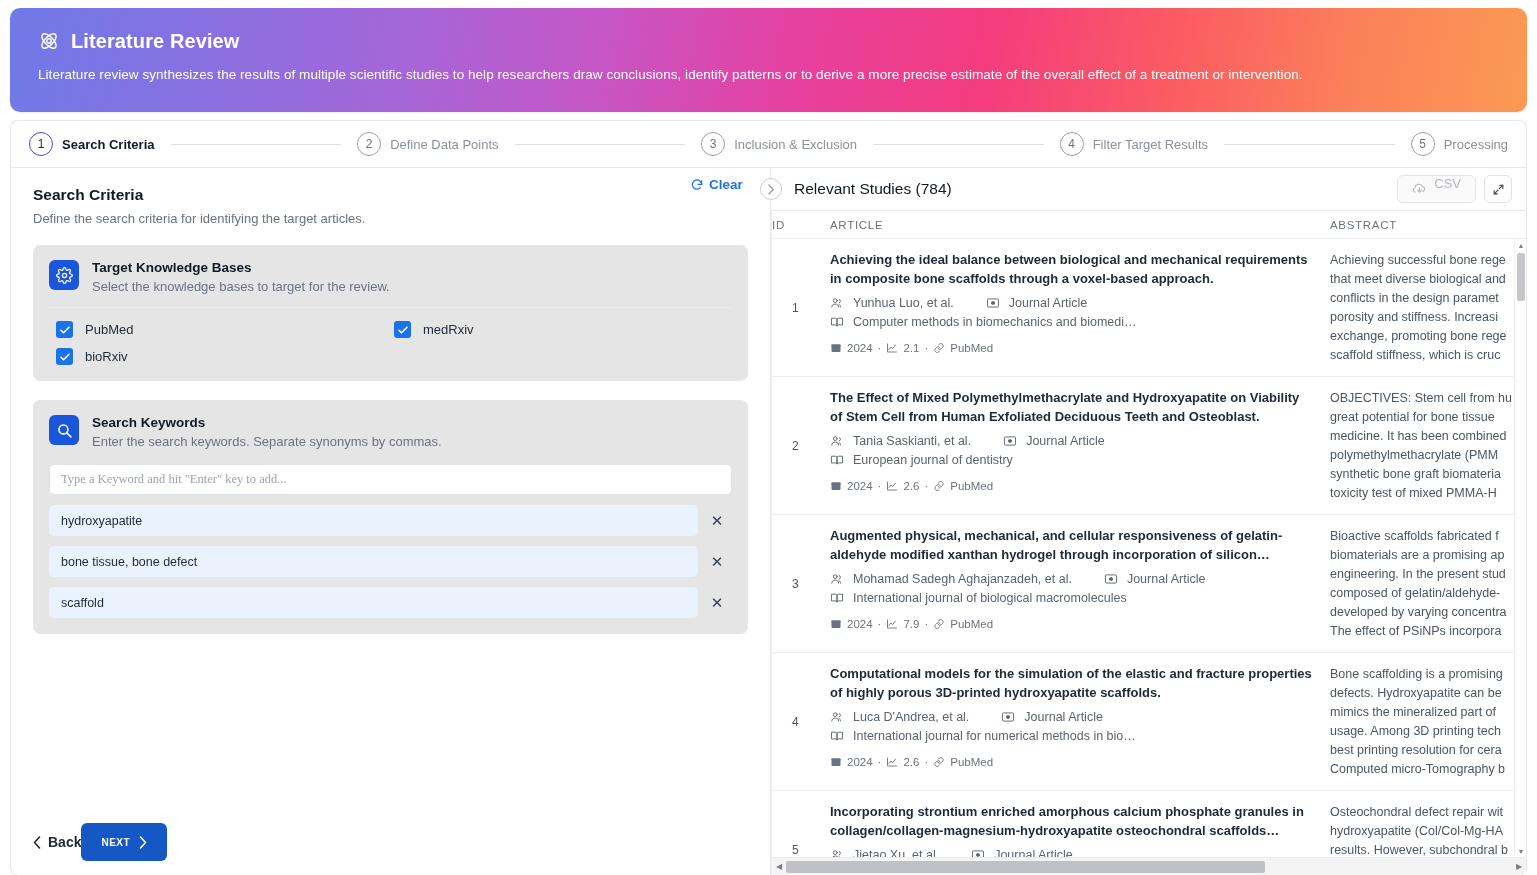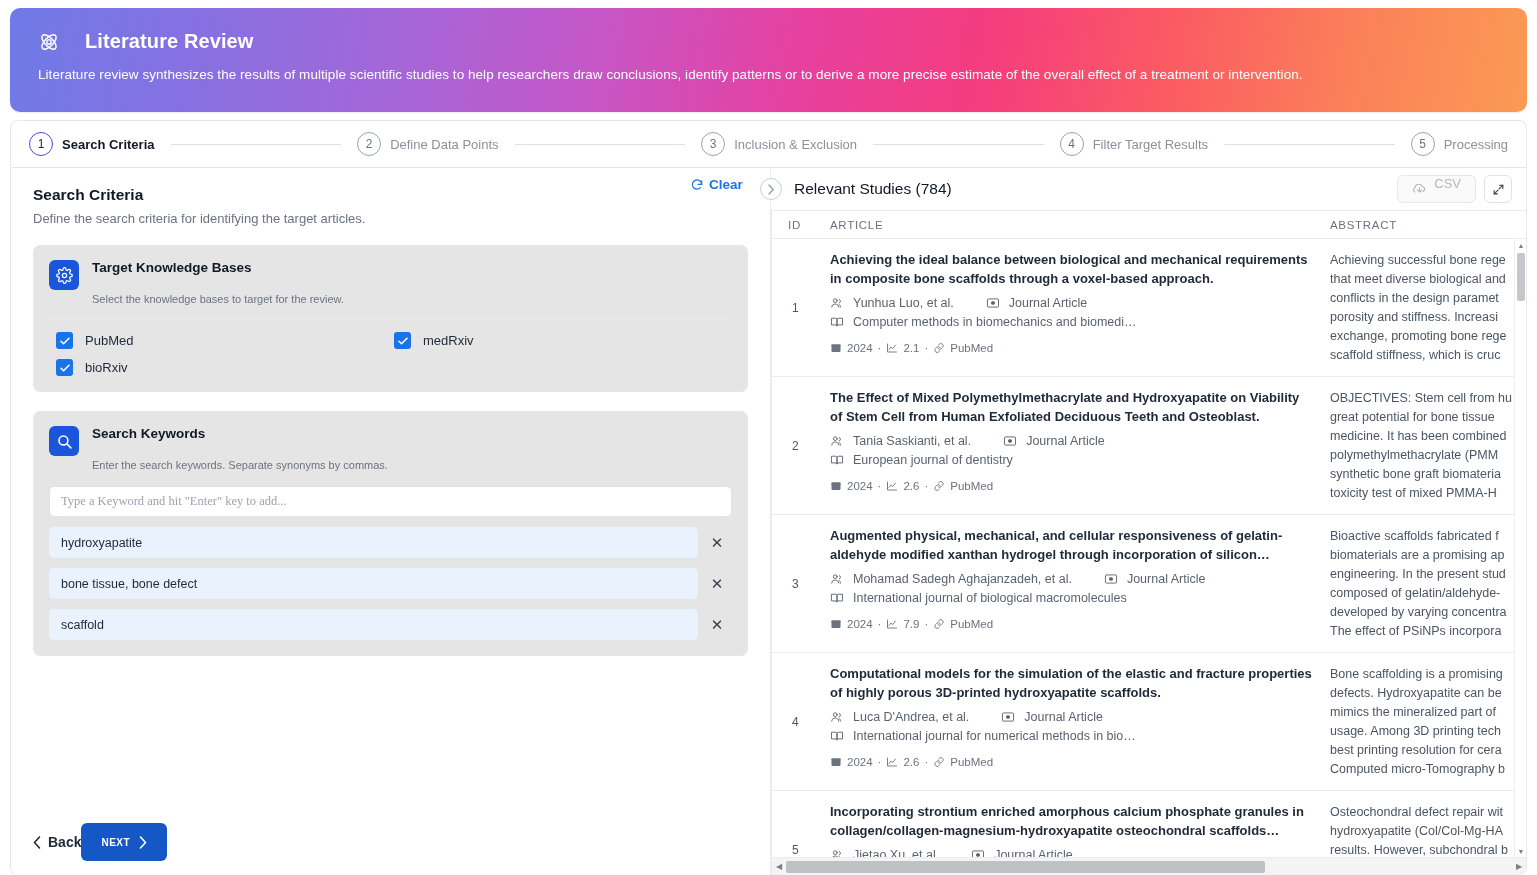--- a/index.html
+++ b/index.html
@@ -14,21 +14,21 @@
   
   .hero {
     height: 104px;
     border-radius: 10px;
     background: linear-gradient(100deg, #6f7ae8 0%, #8a6fe0 14%, #a566d8 26%, #c457c8 38%,
                 #e7409f 52%, #f43c7e 64%, #fb5a63 76%, #fb8059 88%, #fb9a54 100%);
     padding: 22px 28px 0 28px;
     color: #fff;
     box-shadow: 0 1px 2px rgba(0,0,0,.08);
   }
-  .hero-title-row { display: flex; align-items: flex-end; gap: 25px; }
+  .hero-title-row { display: flex; align-items: flex-start; gap: 11px; }
   .hero-icon { width: 22px; height: 22px; display: block; }
   .hero-title { font-size: 20px; font-weight: bold; letter-spacing: .1px; }
   .hero-sub { margin-top: 14px; font-size: 13.5px; font-weight: 400; letter-spacing: .05px; }
 
   
   .stepper {
     margin-top: 8px;
     height: 47px;
     border: 1px solid #e6e8ec;
     border-radius: 8px 8px 0 0;
@@ -71,21 +71,21 @@
     border-radius: 7px;
     background: #e5e5e5;
   }
   .card-head { display: flex; gap: 13px; padding: 14px 15px 13px 15px; align-items: flex-start; }
   .card-badge {
     width: 30px; height: 30px; border-radius: 6px; background: #1a56db;
     display: flex; align-items: center; justify-content: center; flex: none;
   }
   .card-badge svg { width: 17px; height: 17px; }
   .card-h-title { font-size: 13.5px; font-weight: bold; color: #111827; }
-  .card-h-sub { font-size: 11px; color: #6b7280; margin-top: 18px; }
+  .card-h-sub { font-size: 13px; color: #6b7280; margin-top: 4px; }
   .card-divider { height: 1px; background: #e9ebef; margin: 0 15px; }
 
   .kb-grid {
     display: grid; grid-template-columns: 1fr 1fr;
     padding: 13px 15px 15px 22px; row-gap: 10px;
   }
   .kb-item { display: flex; align-items: center; gap: 12px; }
   .cbox {
     width: 17px; height: 17px; border-radius: 3px; background: #1a73e8;
     display: flex; align-items: center; justify-content: center; flex: none;
@@ -163,21 +163,21 @@
 
   .table-shell {
     position: absolute; left: 0; right: 0; top: 42px; bottom: 0;
     border-top: 1px solid #e9ebef; border-left: 1px solid #e9ebef;
     overflow: hidden; background: #fff;
   }
   .thead {
     height: 28px; display: flex; align-items: center; border-bottom: 1px solid #ececee;
     font-size: 11.5px; color: #6b7280; letter-spacing: .7px;
   }
-  .th-id { width: 58px; padding-left: 16px; }
+  .th-id { width: 58px; }
   .th-article { width: 500px; }
   .th-abstract { flex: 1; }
 
   .tbody { position: absolute; top: 28px; left: 0; right: 12px; bottom: 18px; overflow: hidden; }
   .trow { display: flex; border-bottom: 1px solid #ececee; }
   .td-id {
     width: 58px; padding-left: 20px; font-size: 12px; color: #4b5563;
     display: flex; align-items: center;
   }
   .td-article { width: 500px; padding: 12px 16px 11px 0; }

